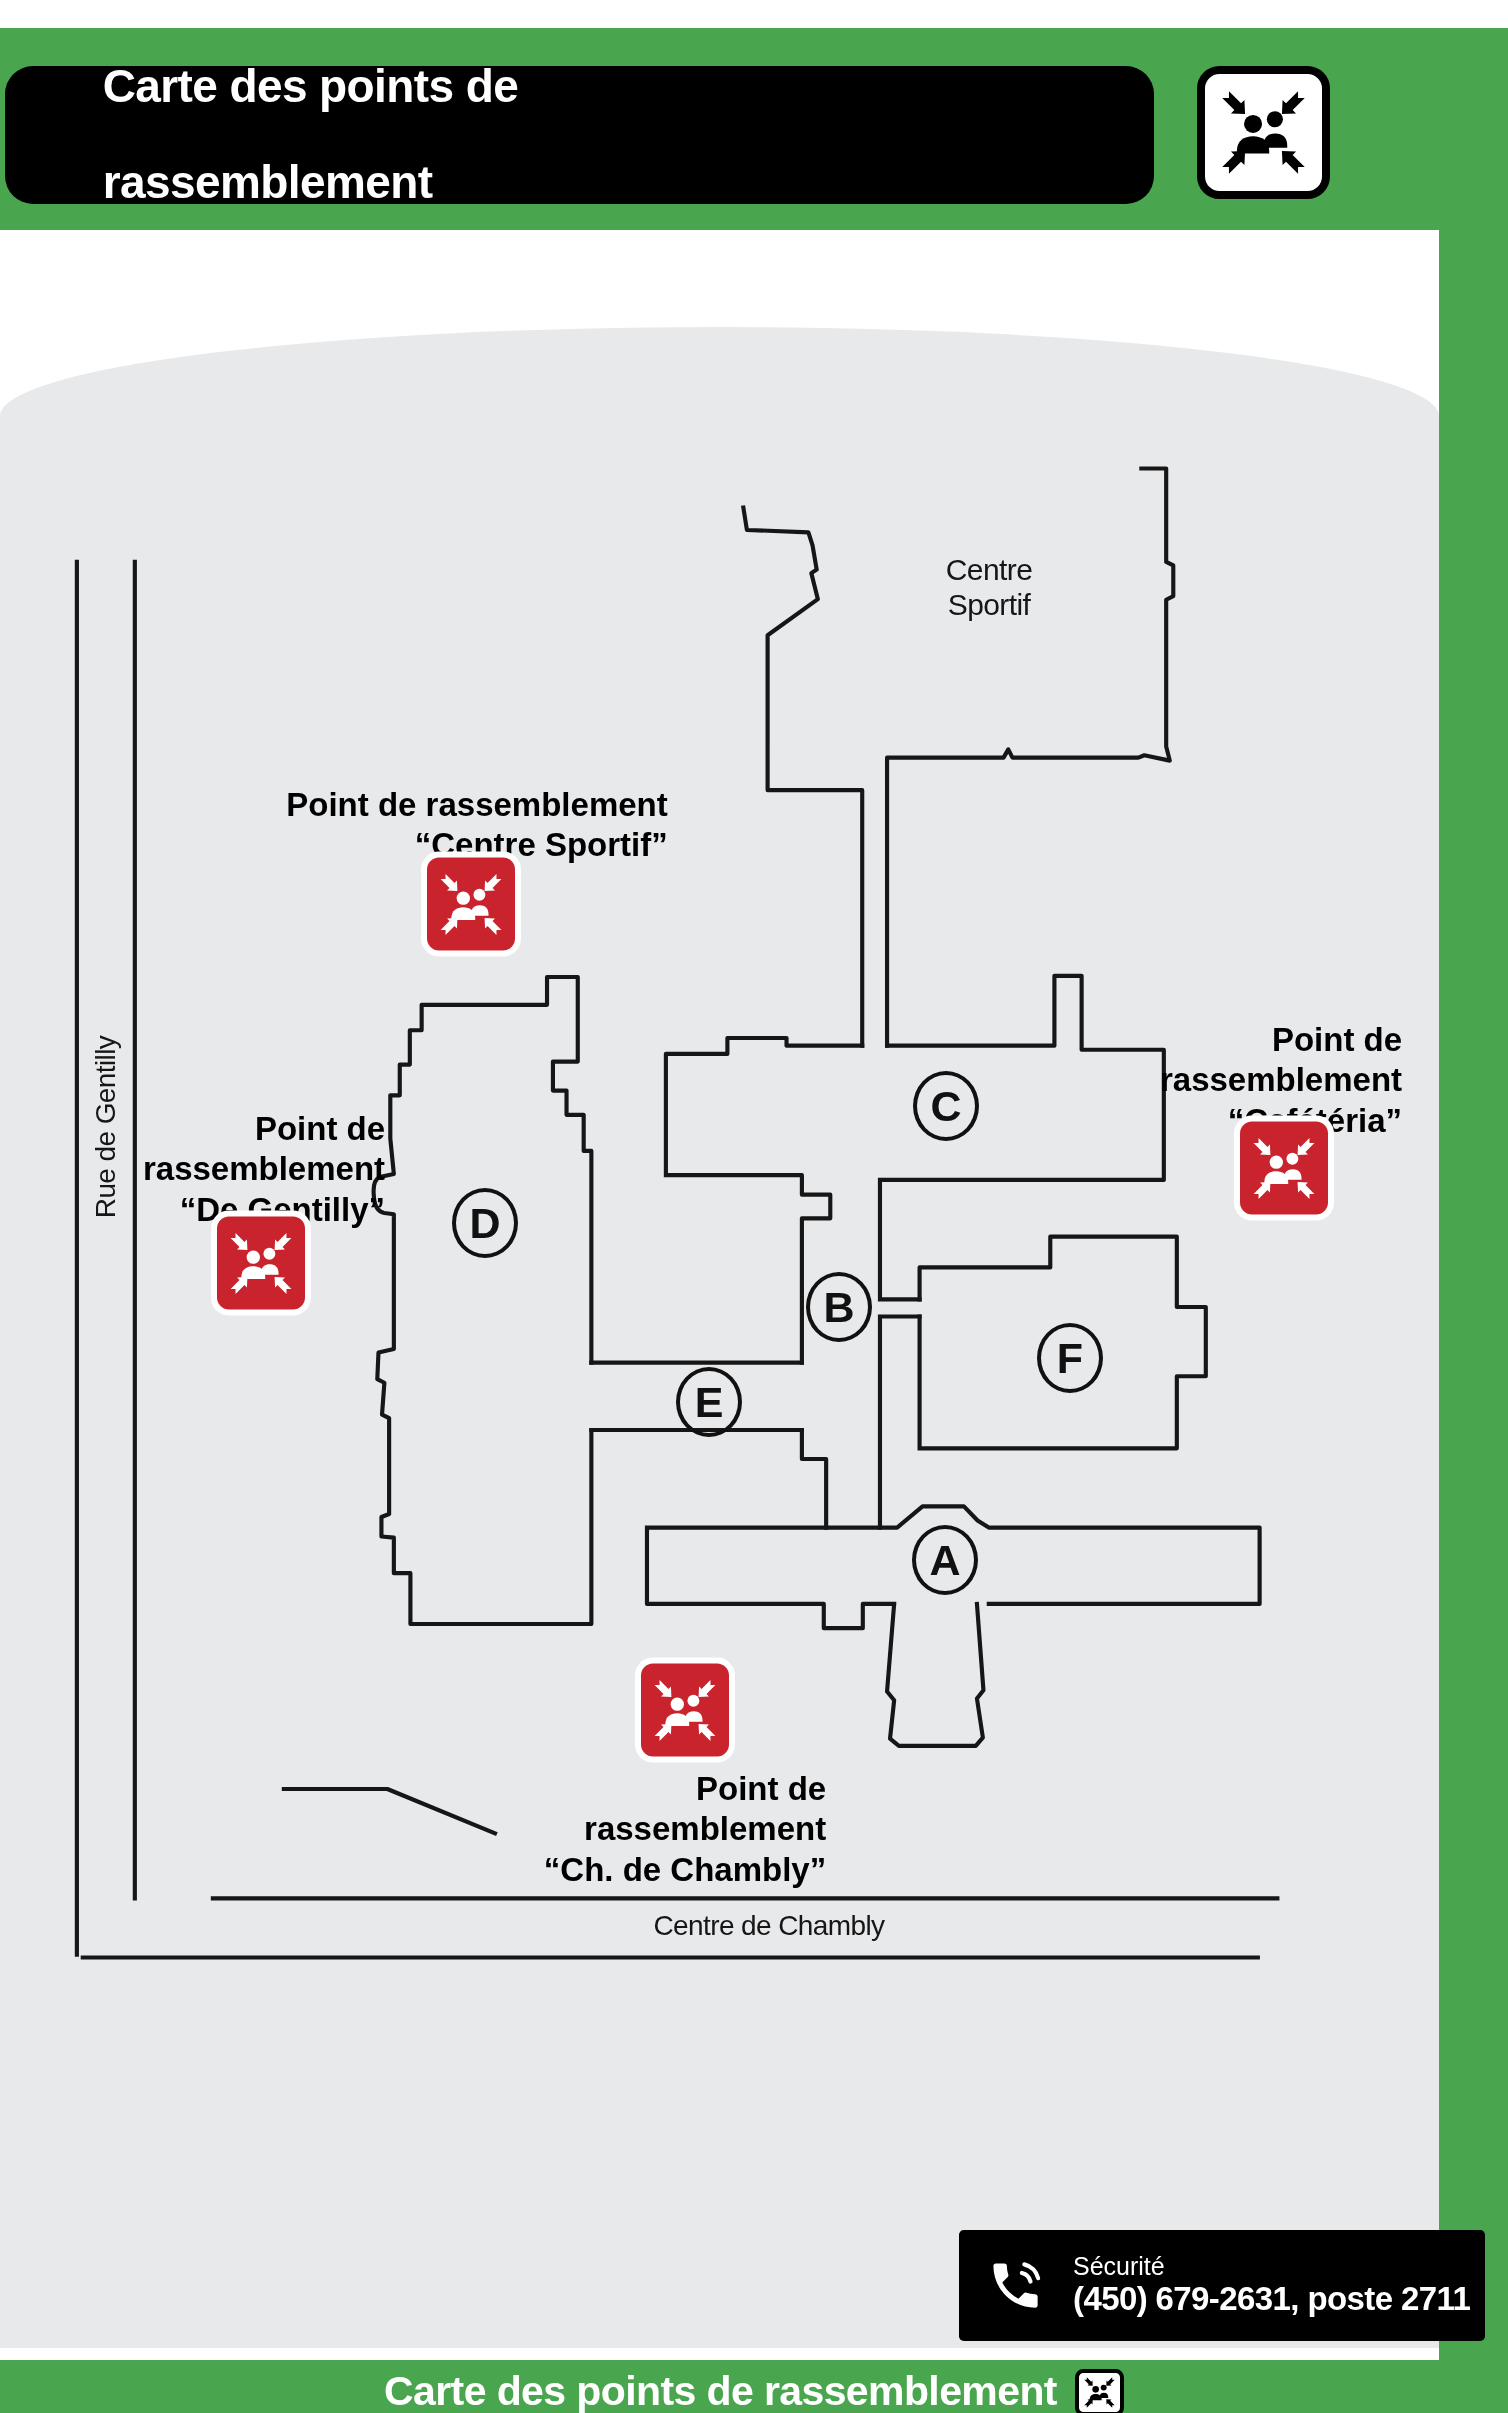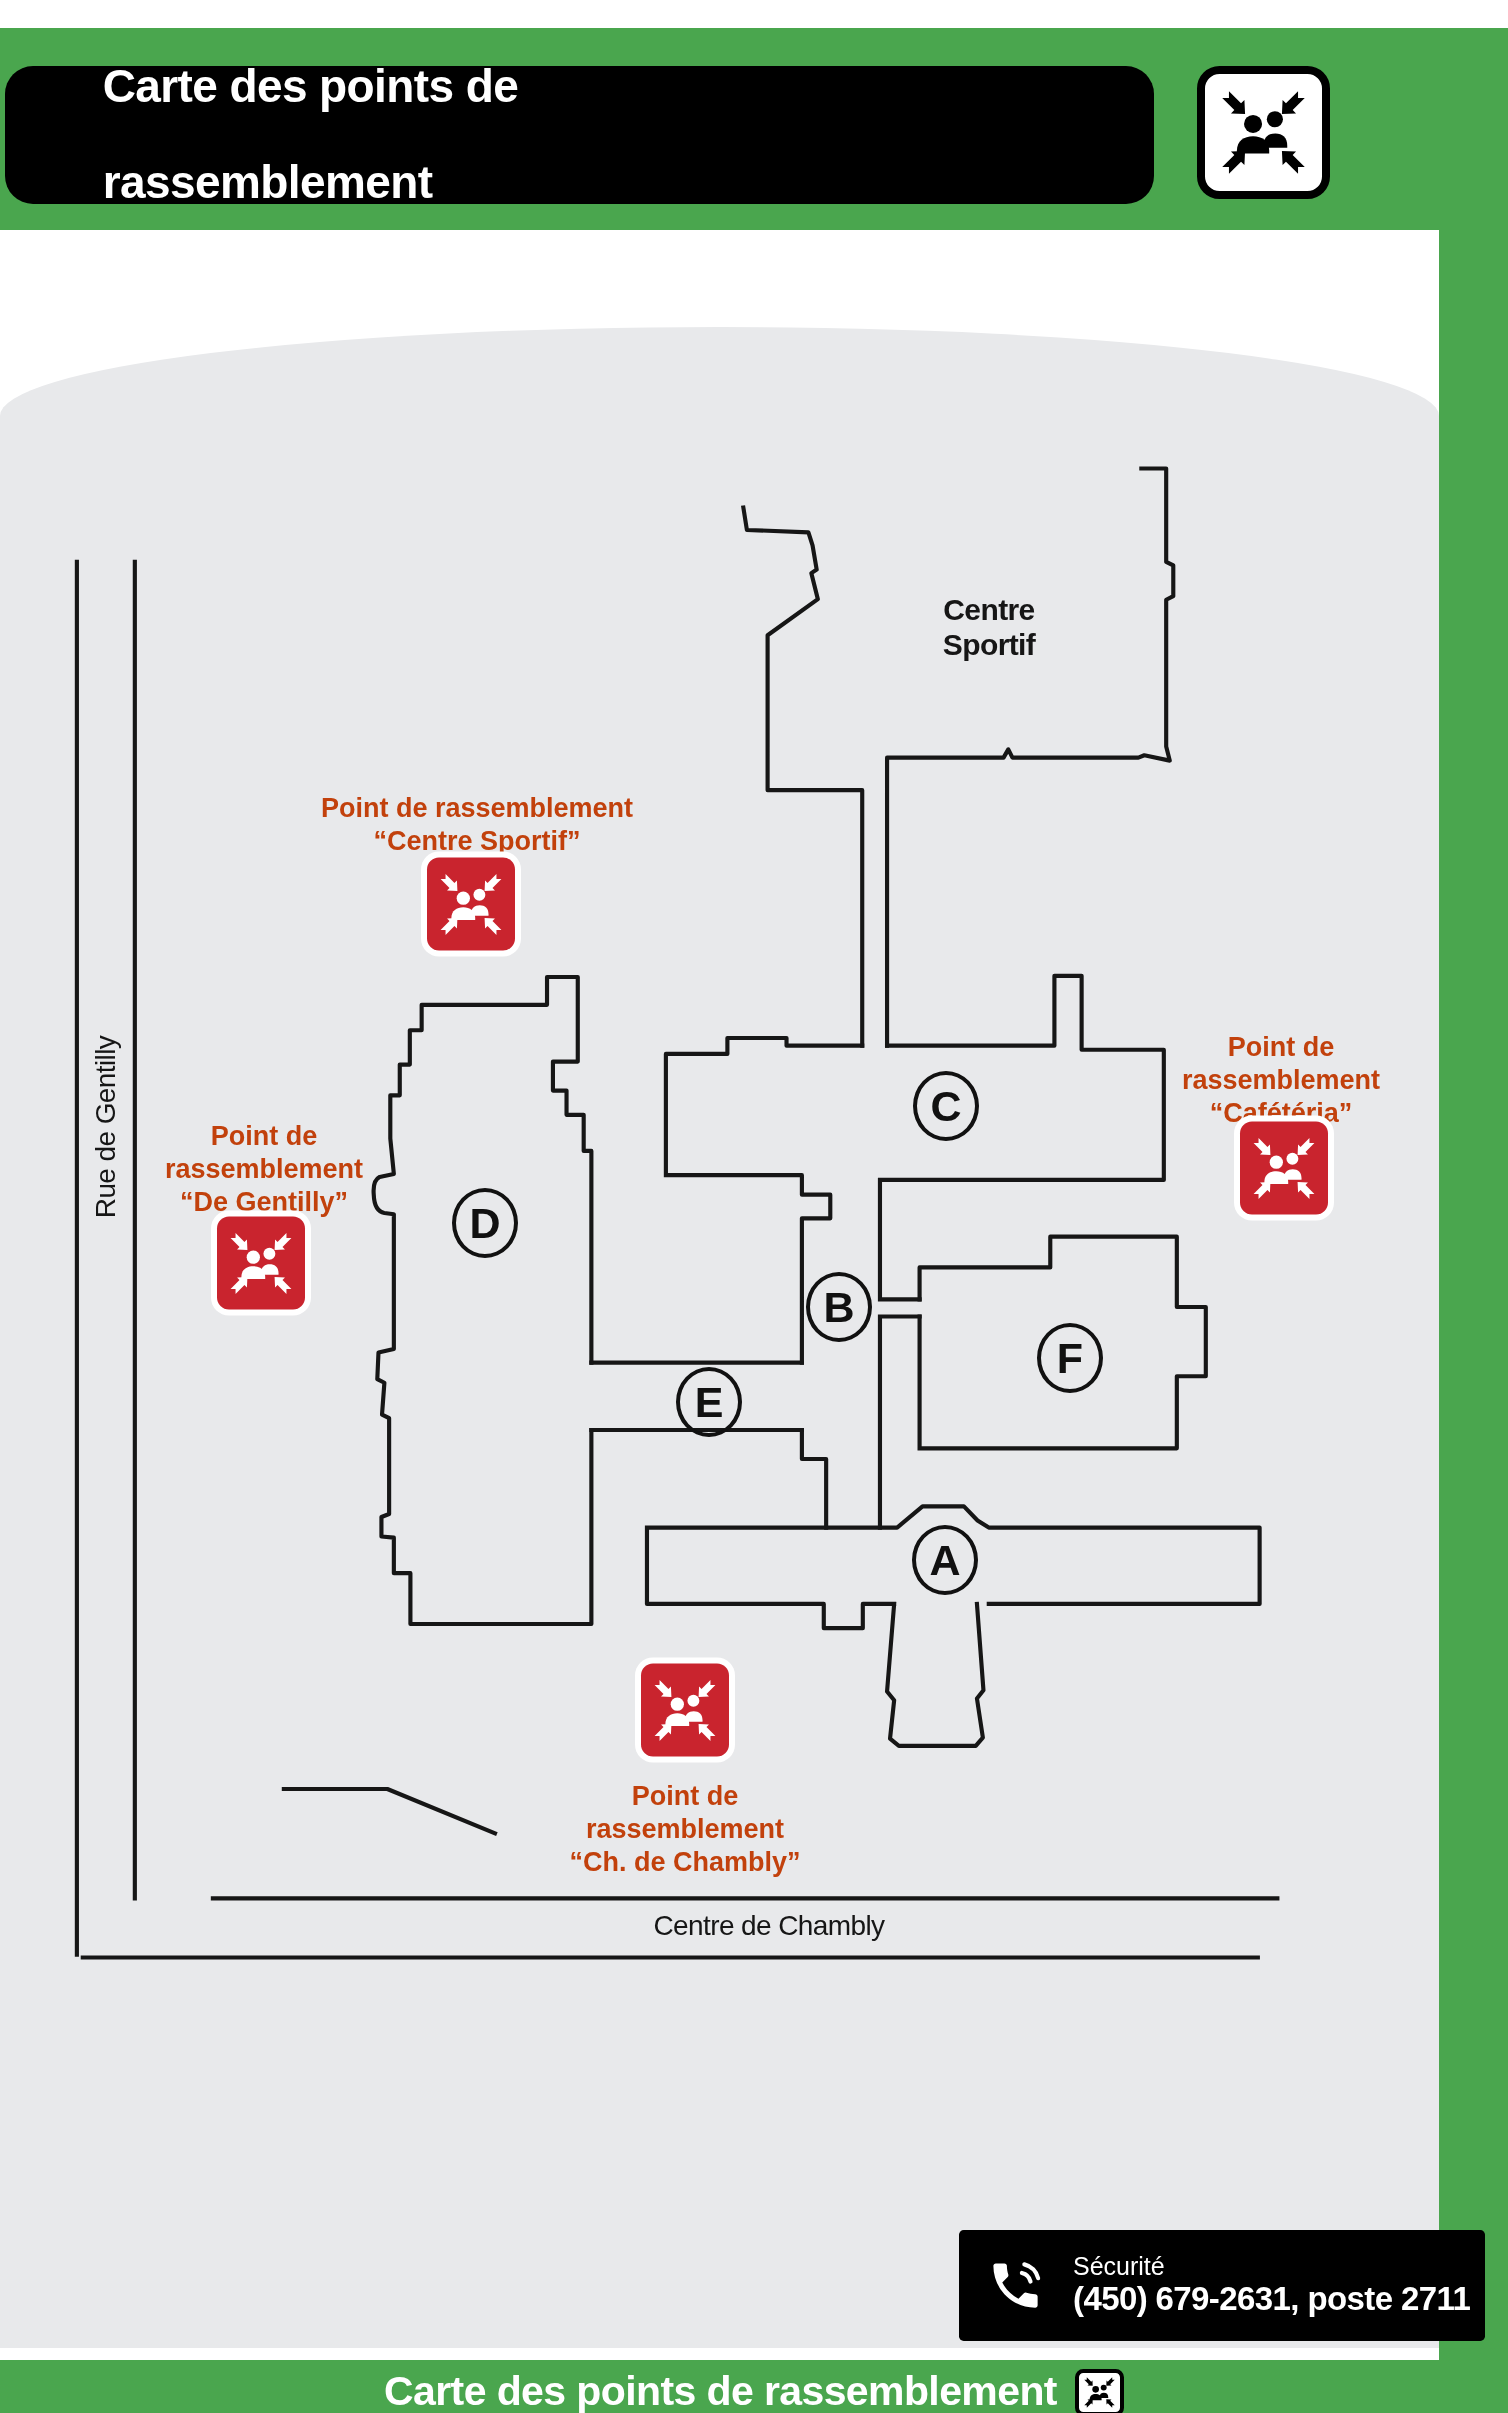--- a/index.html
+++ b/index.html
@@ -19,21 +19,21 @@
   
   .map-sheet{left:0;top:327px;width:1439px;height:2021px;background:var(--mapbg);
              border-radius:50% 50% 0 0 / 89px 89px 0 0;}
   .map-svg{left:0;top:0;width:1508px;height:2413px;}
   .outline{fill:none;stroke:var(--ink);stroke-width:7px;stroke-linejoin:round;stroke-linecap:square;}
 
   .map-label{color:var(--ink);font-size:30px;line-height:1.18;text-align:center;white-space:pre-line;
              transform:translate(-50%,-50%);letter-spacing:-0.6px;}
   .street-label{color:var(--ink);font-size:28px;white-space:nowrap;transform:translate(-50%,-50%);letter-spacing:-0.6px;}
   .street-label.vertical{transform:translate(-50%,-50%) rotate(-90deg);}
-  .asm-label{color:#c2410c;font-size:27px;font-weight:700;line-height:1.22;text-align:center;
+  .asm-label{color:#000000;font-size:33px;font-weight:700;line-height:1.22;text-align:right;
              white-space:pre-line;transform:translate(-50%,-50%);}
 
   .letter-circle{width:66px;height:70px;border:4.7px solid #111;border-radius:50%;box-sizing:border-box;
                  display:flex;align-items:center;justify-content:center;transform:translate(-50%,-50%);
                  color:#111;font-size:43px;font-weight:700;}
 
   .red-icon{width:88px;height:93px;background:var(--red);border-radius:12px;
             box-shadow:0 0 0 6px #ffffff;transform:translate(-50%,-50%);
             display:flex;align-items:center;justify-content:center;color:#fff;}
 
@@ -107,21 +107,21 @@
       <path d="M1000,2304 V1946 H987 V1885 H958 V1844 H935 V1795 H977 V1652 H925 V1699 H713 V1742 H693 V1800 H676 V1852 H660 V1925
                L666,1985 L642,1990 Q630,1996 632,2020 Q633,2048 650,2051 L666,2053 V2281 L640,2287 L638,2332 L650,2338 L646,2392 L658,2398
                V2560 L645,2565 V2598 L666,2600 V2660 H694 V2746 H1000 V2418"></path>
       <path d="M1094,2583 H1517 L1560,2547 H1630 L1653,2571 L1672,2583 H2130 V2712 H1672
                M1094,2583 V2712 H1393 V2753 H1459 V2712 H1512
                M1512,2712 L1500,2860 L1512,2875 L1505,2940 L1520,2952 H1650 L1662,2938 L1652,2872 L1663,2858 L1652,2712"></path>
       <path d="M480,3025 H655 L837,3100"></path>
     </g>
   </svg>
 
-  <div class="abs map-label" style="left:989px;top:627px;font-weight:bold;">Centre
+  <div class="abs map-label" style="left:989px;top:587px;">Centre
 Sportif</div>
   <div class="abs street-label vertical" style="left:106px;top:1127px;">Rue de Gentilly</div>
   <div class="abs street-label" style="left:769px;top:1926px;">Centre de Chambly</div>
 
   <div class="abs letter-circle" style="left:945px;top:1560px;">
     <span>A</span>
     </div>
   <div class="abs letter-circle" style="left:839px;top:1307px;">
     <span>B</span>
     </div>

